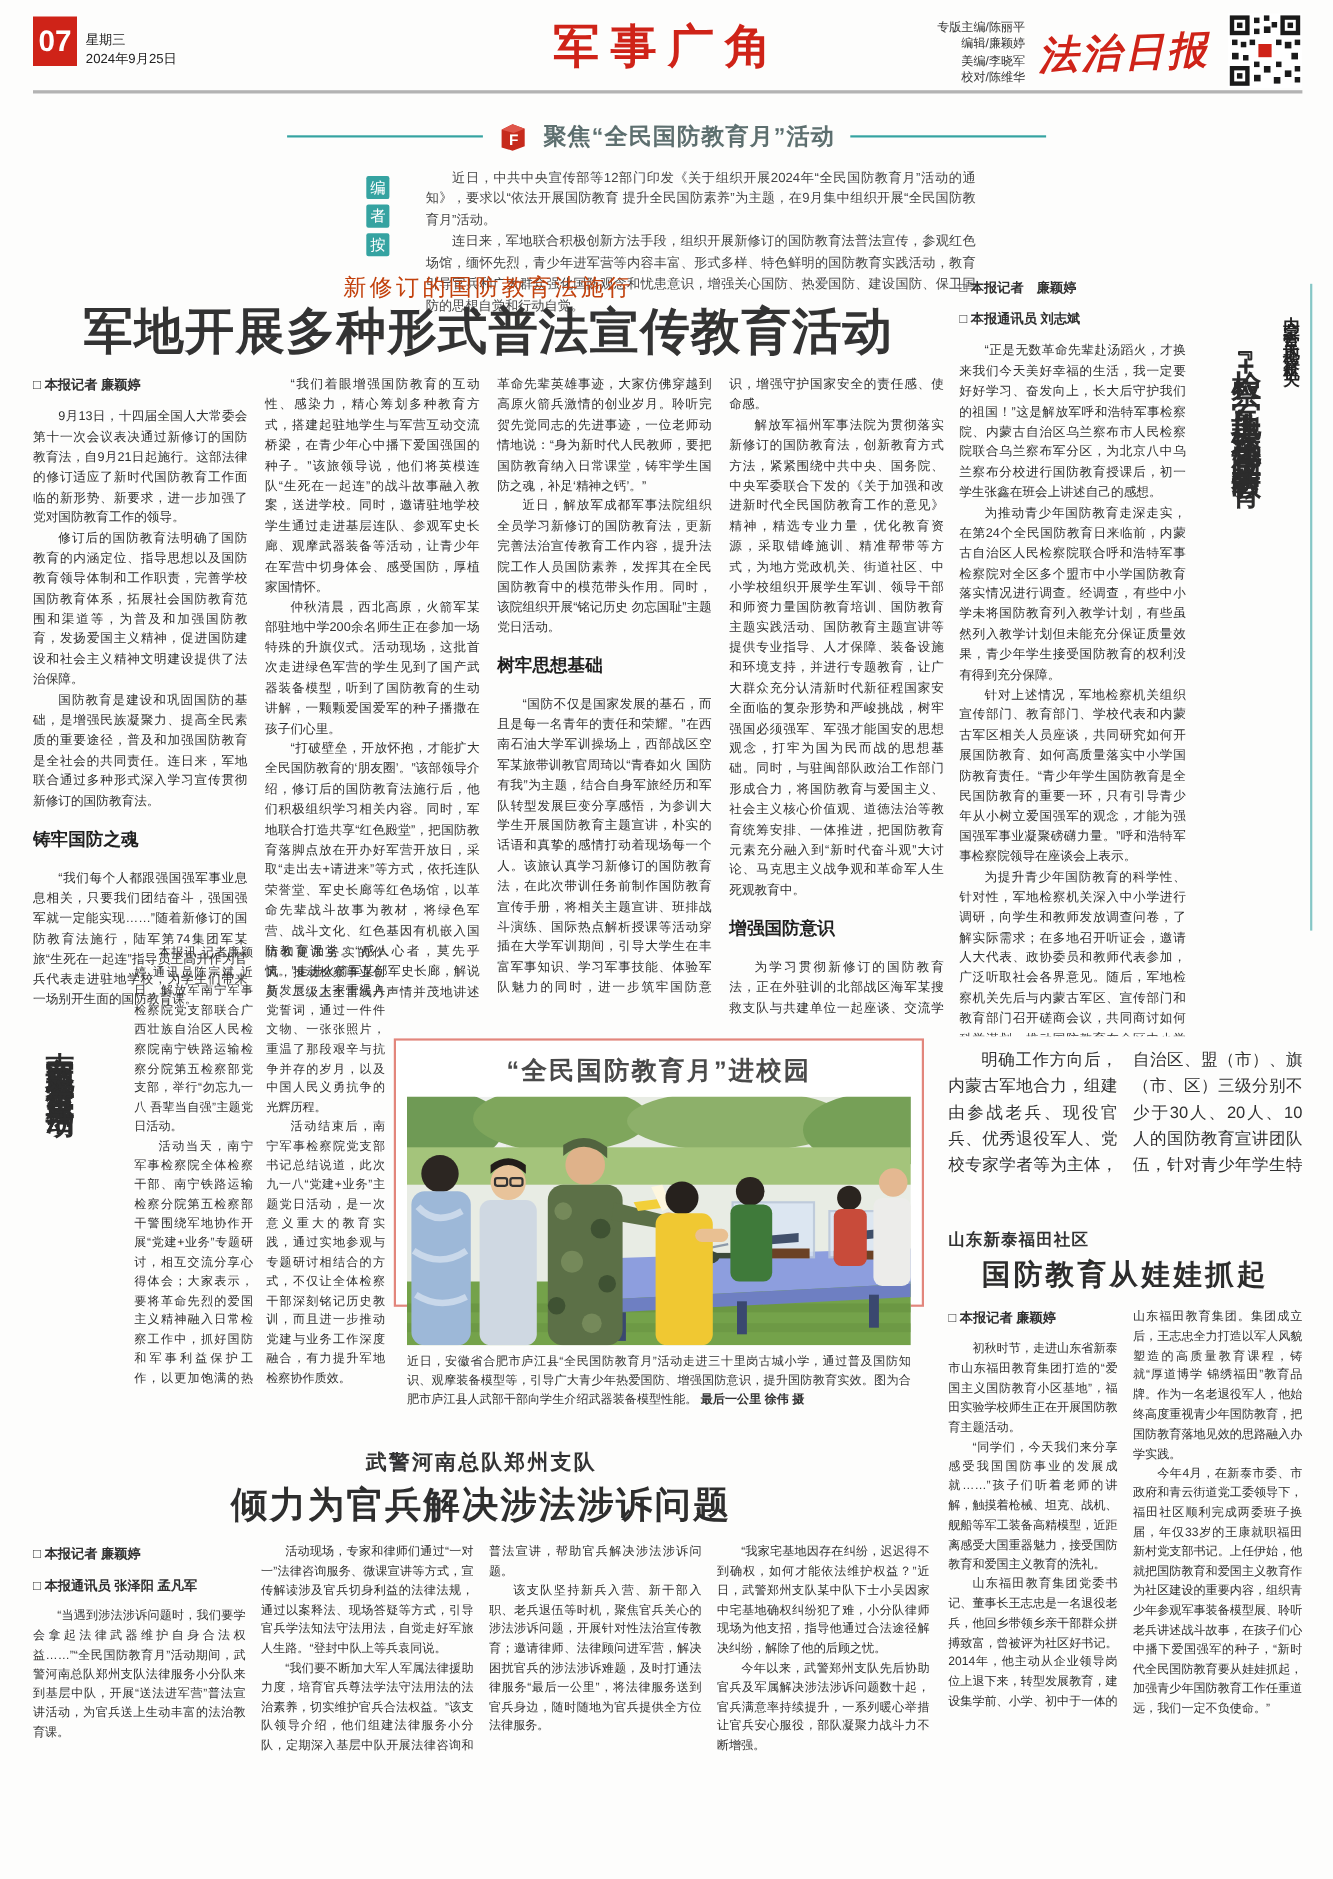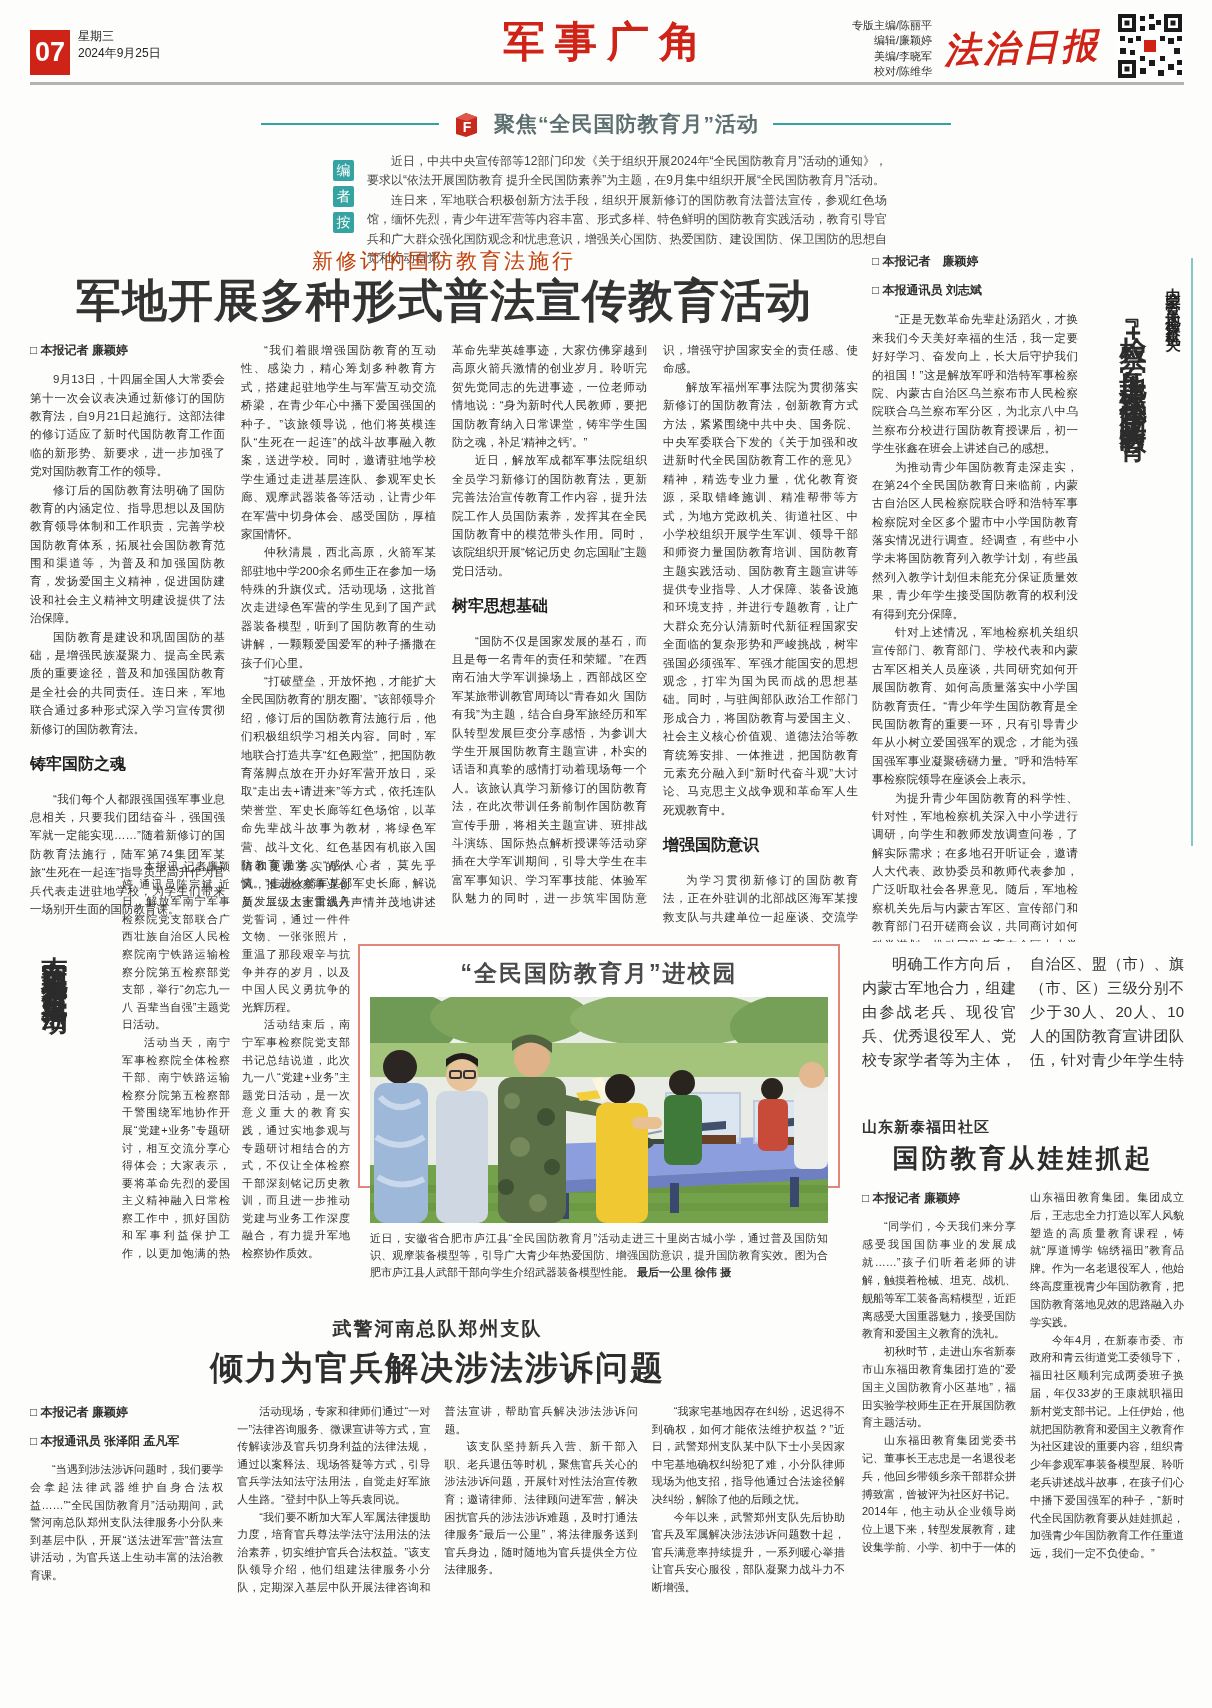--- a/index.html
+++ b/index.html
@@ -8,21 +8,21 @@
     --ink:#2d2d2d;
     --body:#303030;
     --photo-border:#e2867c;
   }
   html,body{margin:0;padding:0;background:#e8e8e6;}
   body{font-family:"Liberation Sans","DejaVu Sans",sans-serif;}
   .page{position:relative;width:1212px;height:1708px;background:#fdfdfc;margin:0 auto;overflow:hidden;}
 
   
   .hdr{position:absolute;left:30px;top:14px;right:28px;height:64px;}
-  .pagenum{position:absolute;left:0;top:16px;width:40px;height:45px;background:var(--red);color:#fff;
+  .pagenum{position:absolute;left:0;top:1px;width:40px;height:45px;background:var(--red);color:#fff;
     font-size:27px;font-weight:bold;display:flex;align-items:center;justify-content:center;}
   .dateblk{position:absolute;left:48px;top:14px;font-size:12px;color:#222;line-height:1.45;}
   .secttitle{position:absolute;left:50%;top:0;transform:translateX(-50%);font-size:42px;font-weight:900;
     color:var(--red);letter-spacing:10px;white-space:nowrap;}
   .credits{position:absolute;right:252px;top:4px;font-size:11px;color:#333;text-align:right;line-height:1.4;}
   .masthead{position:absolute;right:84px;top:10px;font-size:36px;color:var(--red);font-weight:bold;
     font-family:"DejaVu Serif","Liberation Serif",serif;font-style:italic;letter-spacing:3px;
     transform:rotate(-2deg);white-space:nowrap;}
   .qr{position:absolute;right:0;top:-2px;width:68px;height:68px;}
   .hdr-rule{position:absolute;left:30px;right:28px;top:82px;height:3px;background:#b3b3b3;}
@@ -30,21 +30,21 @@
   
   .focus{position:absolute;left:0;right:0;top:110px;display:flex;align-items:center;justify-content:center;gap:14px;}
   .focus .fline{width:178px;height:2px;background:var(--teal);}
   .focus .flabel{font-size:21px;font-weight:bold;color:#5d6f6f;letter-spacing:1px;}
 
   
   .ednote{position:absolute;left:333px;top:152px;width:554px;}
   .ednote .tags{position:absolute;left:0;top:8px;}
   .tagbox{width:21px;height:21px;background:var(--teal);color:#fff;font-size:14px;display:flex;
     align-items:center;justify-content:center;margin-bottom:5px;border-radius:2px;}
-  .ednote .txt{margin-left:34px;font-size:12px;line-height:1.62;color:#454545;text-align:justify;}
+  .ednote .txt{margin-left:54px;font-size:12px;line-height:1.62;color:#454545;text-align:justify;}
 
   
   .para{text-indent:2em;margin:0;}
   .byline{font-weight:bold;font-size:12px;margin:0 0 10px 0;text-indent:0;}
   .subhead{font-weight:bold;font-size:16px;margin:13px 0;text-indent:0;color:#1f1f1f;}
 
   
   .main-kicker{position:absolute;left:30px;top:247px;width:828px;text-align:center;font-size:21px;
     color:#c2410c;letter-spacing:3px;}
   .main-headline{position:absolute;left:30px;top:271px;width:828px;text-align:center;font-size:45px;
@@ -319,20 +319,20 @@
         <div class="para">“我家宅基地因存在纠纷，迟迟得不到确权，如何才能依法维护权益？”近日，武警郑州支队某中队下士小吴因家中宅基地确权纠纷犯了难，小分队律师现场为他支招，指导他通过合法途径解决纠纷，解除了他的后顾之忧。</div>
         <div class="para">今年以来，武警郑州支队先后协助官兵及军属解决涉法涉诉问题数十起，官兵满意率持续提升，一系列暖心举措让官兵安心服役，部队凝聚力战斗力不断增强。</div>
       </div>
   </div>
 
   <div class="sd-article">
     <div class="sd-kicker">山东新泰福田社区</div>
     <div class="sd-headline">国防教育从娃娃抓起</div>
     <div class="sd-body">
         <div class="byline">□ 本报记者 廉颖婷</div>
+        <div class="para">初秋时节，走进山东省新泰市山东福田教育集团打造的“爱国主义国防教育小区基地”，福田实验学校师生正在开展国防教育主题活动。</div>
         <div class="para">“同学们，今天我们来分享感受我国国防事业的发展成就……”孩子们听着老师的讲解，触摸着枪械、坦克、战机、舰船等军工装备高精模型，近距离感受大国重器魅力，接受国防教育和爱国主义教育的洗礼。</div>
-        <div class="para">初秋时节，走进山东省新泰市山东福田教育集团打造的“爱国主义国防教育小区基地”，福田实验学校师生正在开展国防教育主题活动。</div>
         <div class="para">山东福田教育集团党委书记、董事长王志忠是一名退役老兵，他回乡带领乡亲干部群众拼搏致富，曾被评为社区好书记。2014年，他主动从企业领导岗位上退下来，转型发展教育，建设集学前、小学、初中于一体的山东福田教育集团。集团成立后，王志忠全力打造以军人风貌塑造的高质量教育课程，铸就“厚道博学 锦绣福田”教育品牌。作为一名老退役军人，他始终高度重视青少年国防教育，把国防教育落地见效的思路融入办学实践。</div>
         <div class="para">今年4月，在新泰市委、市政府和青云街道党工委领导下，福田社区顺利完成两委班子换届，年仅33岁的王康就职福田新村党支部书记。上任伊始，他就把国防教育和爱国主义教育作为社区建设的重要内容，组织青少年参观军事装备模型展、聆听老兵讲述战斗故事，在孩子们心中播下爱国强军的种子，“新时代全民国防教育要从娃娃抓起，加强青少年国防教育工作任重道远，我们一定不负使命。”</div>
       </div>
   </div>
 
 </div>
 
 </body></html>

